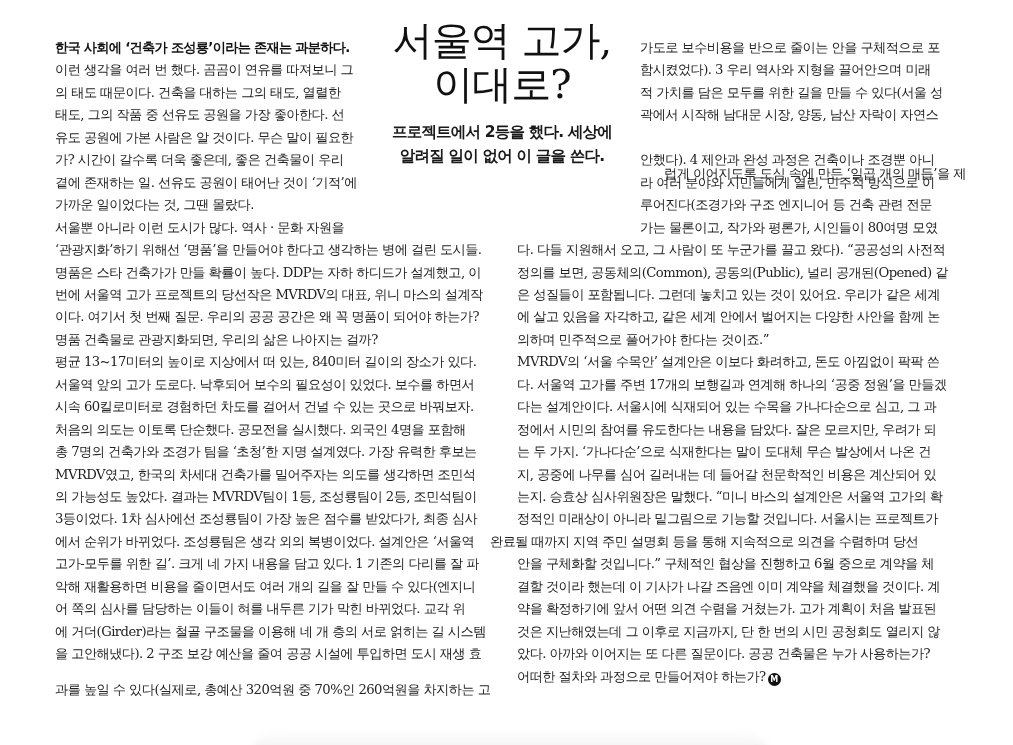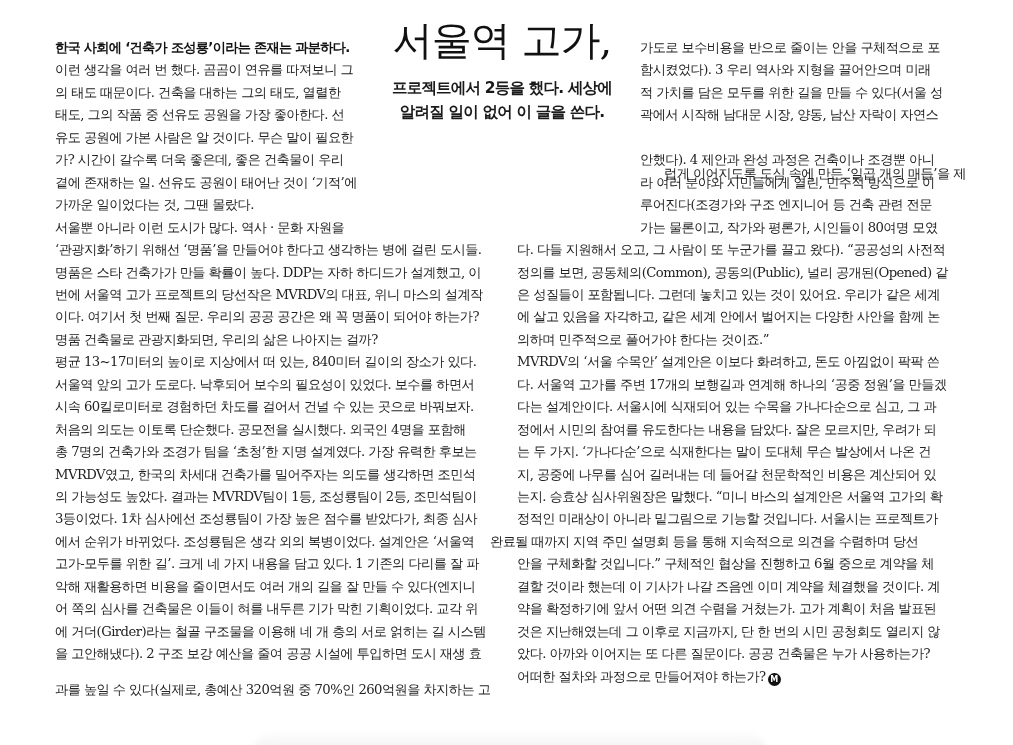--- a/index.html
+++ b/index.html
@@ -46,20 +46,21 @@
   }
 </style>
 </head>
 <body>
 
 <div class="page">
 
   <div class="headline-block">
     <h1 class="headline">
       <span>서울역 고가,</span><br>
+      <span>이대로?</span>
     </h1>
     <div class="deck">
       <div>프로젝트에서 2등을 했다. 세상에</div>
       <div>알려질 일이 없어 이 글을 쓴다.</div>
     </div>
   </div>
 
   <div id="left-col">
     <div class="line lead" style="left:55px; top:37px;">한국 사회에 ‘건축가 조성룡’이라는 존재는 과분하다.</div>
   <div class="line" style="left: 55px; top: 59.45px;">이런 생각을 여러 번 했다. 곰곰이 연유를 따져보니 그</div>
@@ -79,21 +80,21 @@
       <div class="line" style="left: 55px; top: 373.75px;">서울역 앞의 고가 도로다. 낙후되어 보수의 필요성이 있었다. 보수를 하면서</div>
       <div class="line" style="left: 55px; top: 396.2px;">시속 60킬로미터로 경험하던 차도를 걸어서 건널 수 있는 곳으로 바꿔보자.</div>
       <div class="line" style="left: 55px; top: 418.65px;">처음의 의도는 이토록 단순했다. 공모전을 실시했다. 외국인 4명을 포함해</div>
       <div class="line" style="left: 55px; top: 441.1px;">총 7명의 건축가와 조경가 팀을 ‘초청’한 지명 설계였다. 가장 유력한 후보는</div>
       <div class="line" style="left: 55px; top: 463.55px;">MVRDV였고, 한국의 차세대 건축가를 밀어주자는 의도를 생각하면 조민석</div>
       <div class="line" style="left: 55px; top: 486px;">의 가능성도 높았다. 결과는 MVRDV팀이 1등, 조성룡팀이 2등, 조민석팀이</div>
       <div class="line" style="left: 55px; top: 508.45px;">3등이었다. 1차 심사에선 조성룡팀이 가장 높은 점수를 받았다가, 최종 심사</div>
       <div class="line" style="left: 55px; top: 530.9px;">에서 순위가 바뀌었다. 조성룡팀은 생각 외의 복병이었다. 설계안은 ‘서울역</div>
       <div class="line" style="left: 55px; top: 553.35px;">고가-모두를 위한 길’. 크게 네 가지 내용을 담고 있다. 1 기존의 다리를 잘 파</div>
       <div class="line" style="left: 55px; top: 575.8px;">악해 재활용하면 비용을 줄이면서도 여러 개의 길을 잘 만들 수 있다(엔지니</div>
-      <div class="line" style="left: 55px; top: 598.25px;">어 쪽의 심사를 건축물은 이들이 혀를 내두른 기가 막힌 기획이었다. 교각 위</div>
+      <div class="line" style="left: 55px; top: 598.25px;">어 쪽의 심사를 담당하는 이들이 혀를 내두른 기가 막힌 바뀌었다. 교각 위</div>
       <div class="line" style="left: 55px; top: 620.7px;">에 거더(Girder)라는 철골 구조물을 이용해 네 개 층의 서로 얽히는 길 시스템</div>
       <div class="line" style="left: 55px; top: 643.15px;">을 고안해냈다). 2 구조 보강 예산을 줄여 공공 시설에 투입하면 도시 재생 효</div>
       <div class="line" style="left: 55px; top: 665.6px; margin-top: 13px;">과를 높일 수 있다(실제로, 총예산 320억원 중 70%인 260억원을 차지하는 고</div>
     </div>
 
   <div id="right-col">
       <div class="line" style="left: 640px; top: 37px;">가도로 보수비용을 반으로 줄이는 안을 구체적으로 포</div>
       <div class="line" style="left: 640px; top: 59.45px;">함시켰었다). 3 우리 역사와 지형을 끌어안으며 미래</div>
       <div class="line" style="left: 640px; top: 81.9px;">적 가치를 담은 모두를 위한 길을 만들 수 있다(서울 성</div>
       <div class="line" style="left: 640px; top: 104.35px;">곽에서 시작해 남대문 시장, 양동, 남산 자락이 자연스</div>

